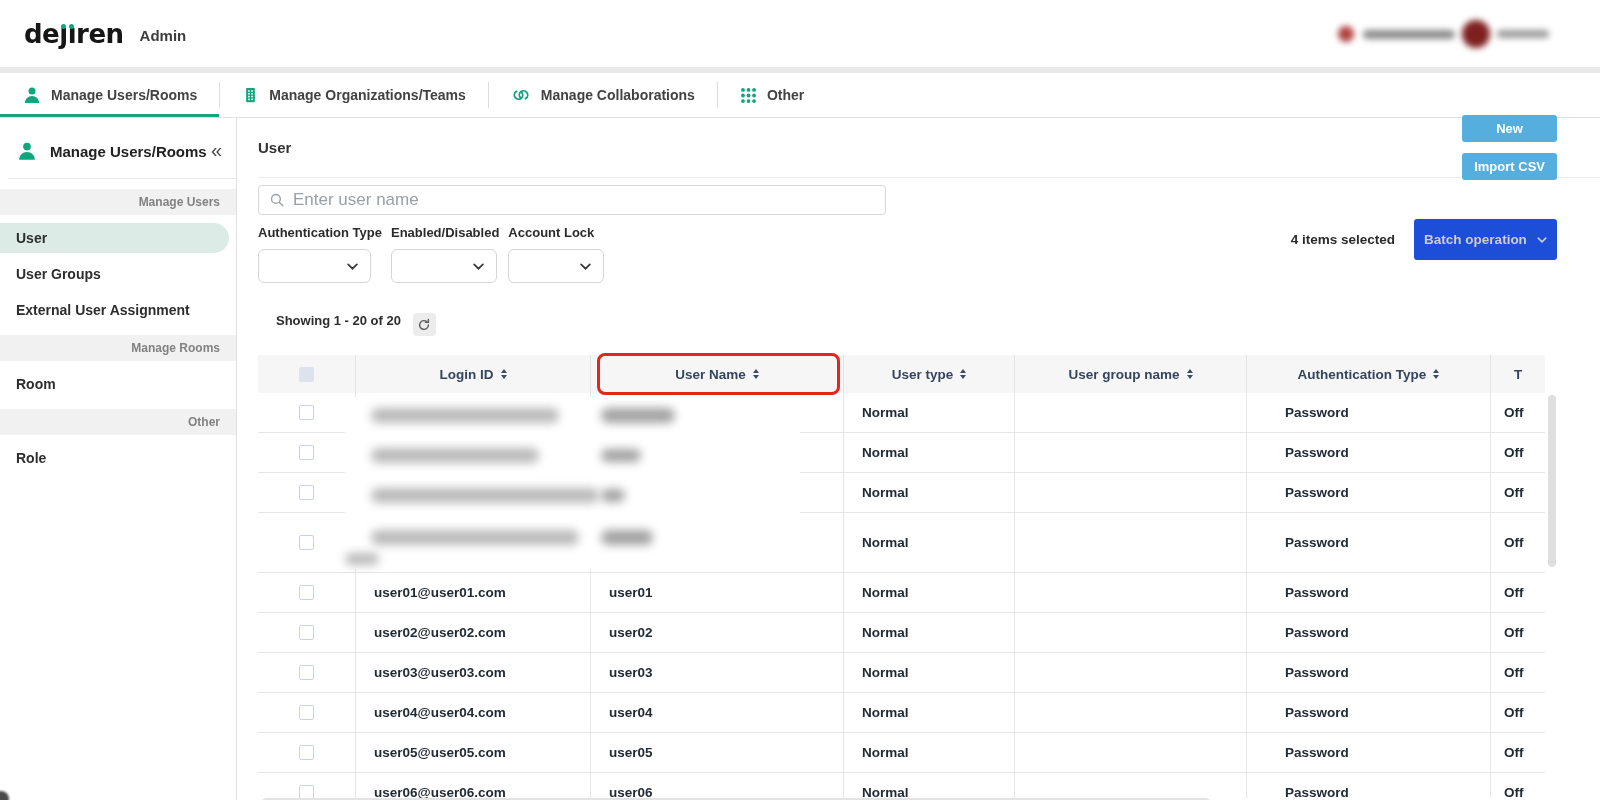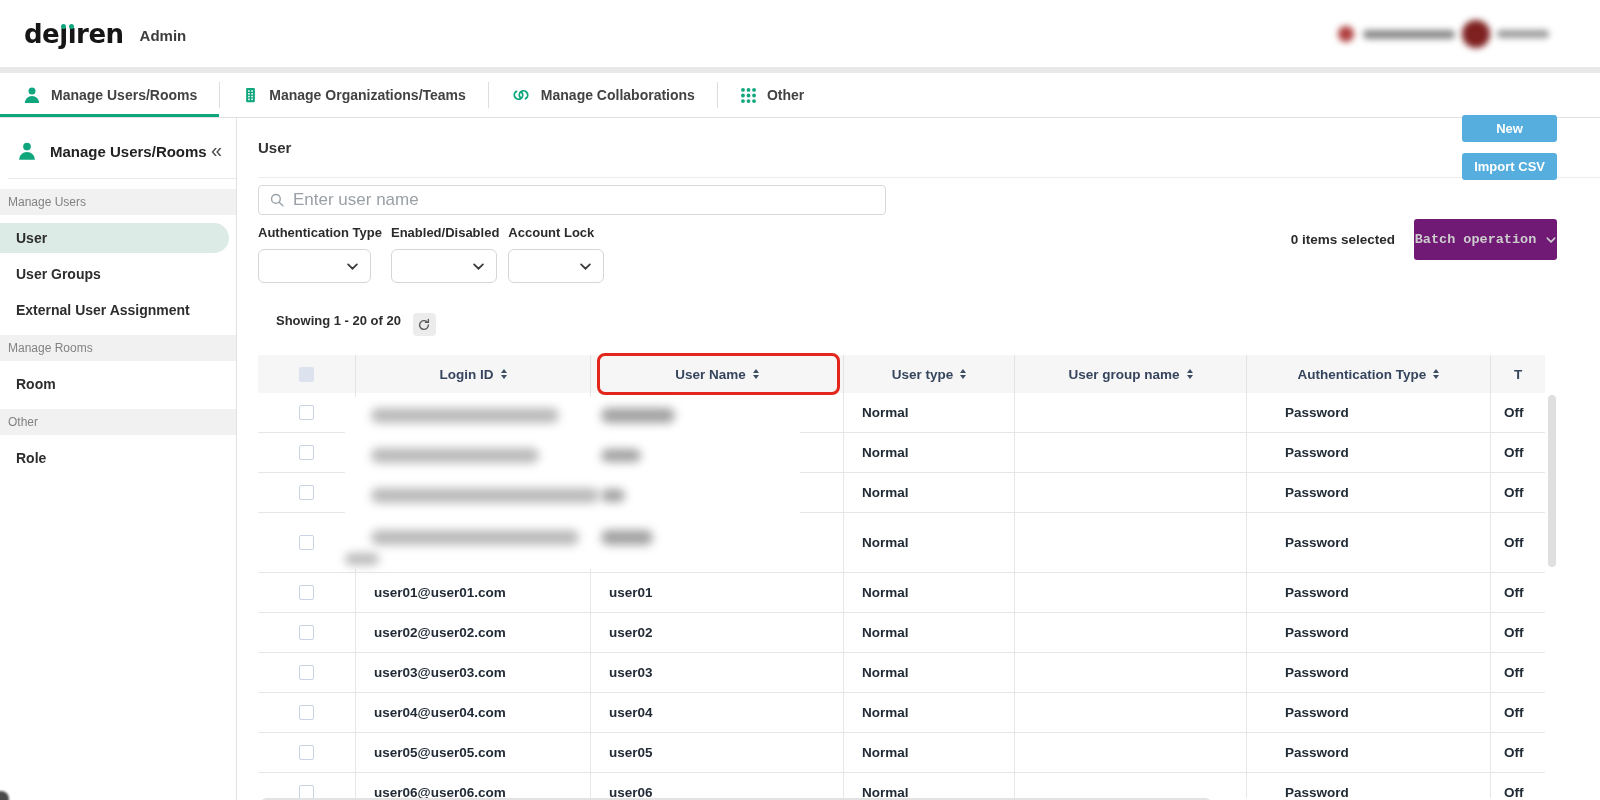--- a/index.html
+++ b/index.html
@@ -39,21 +39,21 @@
 
   
   .content{display:flex;height:694px;}
 
   
   .sidebar{width:237px;border-right:1px solid #e2e2e2;padding-top:16px;flex-shrink:0;}
   .sb-header{display:flex;align-items:center;padding:0 14px 0 16px;height:34px;}
   .sb-title{font-size:15px;font-weight:bold;color:#222;margin-left:12px;}
   .sb-collapse{margin-left:auto;font-size:20px;color:#4a4a4a;line-height:1;cursor:pointer;padding-bottom:3px;}
   .sb-divider{border-bottom:1px solid #e8e8e8;margin:10px 0 0 8px;}
-  .sb-section{background:#f1f1f1;color:#828282;font-size:12px;font-weight:normal;padding:6px 8px;height:26px;margin-top:10px;}
+  .sb-section{background:#f1f1f1;color:#828282;font-size:12px;font-weight:bold;padding:6px 16px;height:26px;margin-top:10px;text-align:right;}
   .sb-item{font-size:14px;font-weight:600;color:#2d2d2d;padding:0 16px;height:30px;line-height:30px;margin-top:6px;cursor:pointer;}
   .sb-item.first{margin-top:8px;}
   .sb-item.selected{background:#dcebe5;border-radius:0 17px 17px 0;width:229px;}
 
   
   .main{flex:1;position:relative;padding-left:21px;}
   .main-top{display:flex;align-items:center;height:60px;padding-right:43px;border-bottom:1px solid #ececec;}
   .page-title{font-size:15px;font-weight:bold;color:#333;}
   .top-buttons{margin-left:auto;display:flex;gap:11px;flex-direction:column;}
   .btn-blue{background:var(--blue);color:#fff;font-size:13px;font-weight:bold;padding:6px 12px;border-radius:3px;border:none;cursor:pointer;font-family:inherit;}
@@ -64,21 +64,21 @@
 
   .filters-row{display:flex;margin-top:10px;}
   .filters-left{display:flex;gap:9px;}
   .filter-group{display:flex;flex-direction:column;}
   .filter-label{font-size:13px;font-weight:bold;color:#2b2b2b;height:16px;margin-bottom:8px;white-space:nowrap;}
   .select{height:34px;border:1px solid #d6d6d6;border-radius:6px;background:#fff;display:flex;align-items:center;justify-content:flex-end;padding-right:12px;cursor:pointer;}
   .select.w1{width:113px;}.select.w2{width:106px;}.select.w3{width:96px;}
 
   .filters-right{margin-left:auto;margin-right:43px;display:flex;align-items:center;gap:19px;height:29px;}
   .count-text{font-size:13.5px;font-weight:bold;color:#2b2b2b;}
-  .batch-btn{width:143px;height:41px;background:#701a75;border:none;border-radius:3px;color:#cdcdcd;font-size:13.5px;font-weight:bold;display:flex;align-items:center;justify-content:center;gap:10px;cursor:default;font-family:Liberation Mono, monospace;}
+  .batch-btn{width:143px;height:41px;background:#1d4ed8;border:none;border-radius:3px;color:#cdcdcd;font-size:13.5px;font-weight:bold;display:flex;align-items:center;justify-content:center;gap:10px;cursor:default;font-family:Liberation Sans, sans-serif;}
 
   .showing-row{margin-top:30px;display:flex;gap:12px;padding-left:18px;height:24px;}
   .showing-text{font-size:13px;font-weight:bold;color:#2d2d2d;}
   .refresh-box{width:23px;height:23px;background:#ececec;border-radius:4px;display:flex;align-items:center;justify-content:center;cursor:pointer;}
 
   
   .table-wrap{margin-top:18px;width:1287px;position:relative;}
   .thead{display:flex;height:38px;background:#f6f6f6;}
   .th{display:flex;align-items:center;justify-content:center;gap:7px;font-size:13.5px;font-weight:bold;color:var(--slate);border-left:1px solid #e3e3e3;height:100%;cursor:pointer;}
   .th.nb{border-left:none;cursor:default;}
@@ -247,21 +247,21 @@
         <div class="filter-group">
           <span class="filter-label">Account Lock</span>
           <div class="select w3">
             <svg width="11" height="7" viewBox="0 0 12 8" fill="none" stroke="#3a3a3a" stroke-width="2" stroke-linecap="round">
                 <polyline points="1,1.5 6,6.5 11,1.5"></polyline>
               </svg>
           </div>
         </div>
       </div>
       <div class="filters-right">
-        <span class="count-text">0 items selected</span>
+        <span class="count-text">4 items selected</span>
         <button class="batch-btn">
           <span>Batch operation</span>
           <svg width="10" height="6" viewBox="0 0 12 8" fill="none" stroke="#cdcdcd" stroke-width="2" stroke-linecap="round">
               <polyline points="1,1.5 6,6.5 11,1.5"></polyline>
             </svg>
         </button>
       </div>
     </div>
 
     <div class="showing-row">

